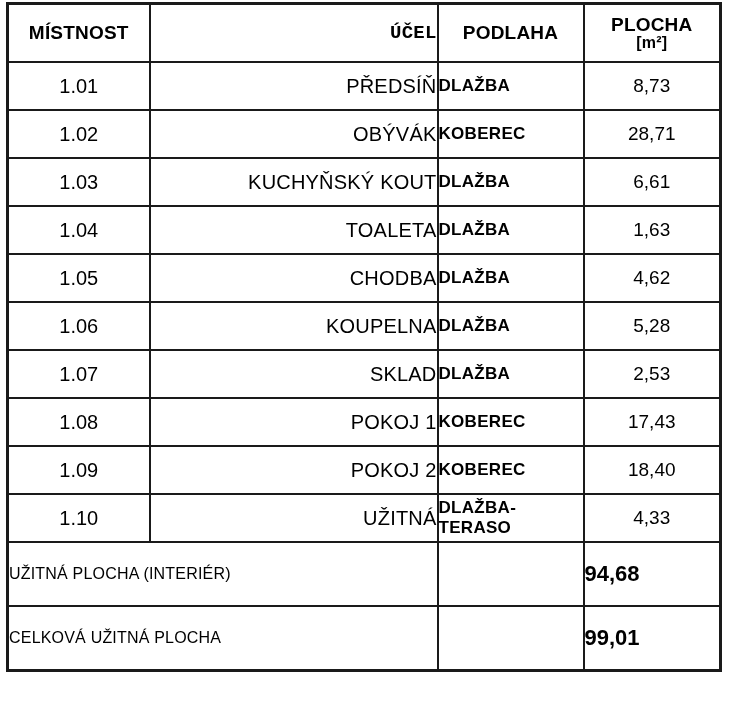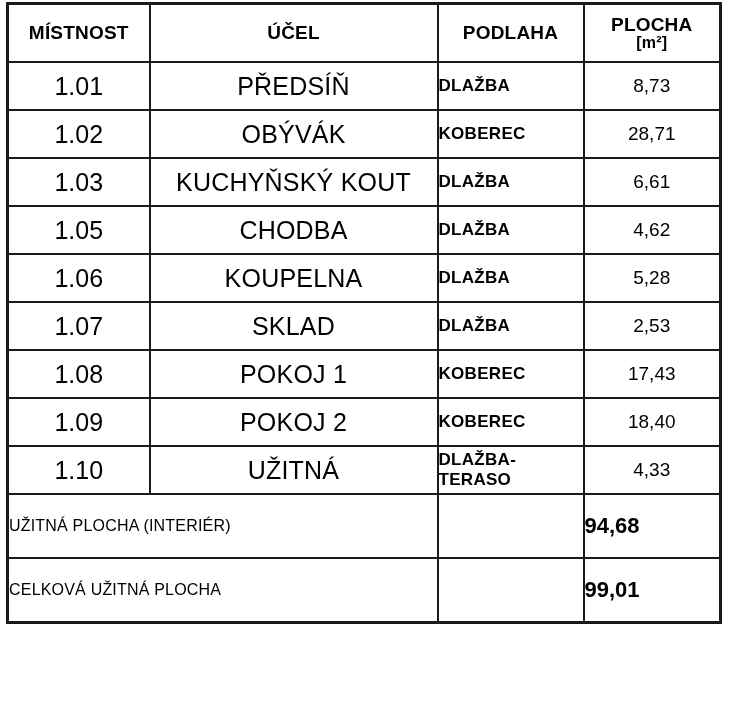--- a/index.html
+++ b/index.html
@@ -43,48 +43,49 @@
   thead th {
     height: 56px;
     font-size: 19px;
     font-weight: bold;
     letter-spacing: 0.2px;
   }
   th.h-num {
     text-align: center;
   }
   th.h-use {
-    text-align: center;
+    text-align: right;
     padding-left: 9px;
+    font-family: Liberation Mono, monospace;
   }
   th.h-floor {
     text-align: center;
   }
   th.h-area {
     text-align: center;
     line-height: 1.05;
   }
   th.h-area .unit {
     display: block;
     font-size: 16px;
     font-weight: bold;
   }
 
   
   tbody tr.room-row td {
     height: 46px;
   }
   td.num {
     text-align: center;
-    font-size: 25px;
+    font-size: 20px;
   }
   td.use {
-    text-align: center;
+    text-align: right;
     padding-left: 9px;
-    font-size: 25px;
+    font-size: 20px;
     letter-spacing: 0.2px;
   }
   td.floor {
     text-align: left;
     font-size: 17px;
     letter-spacing: 0.3px;
     font-weight: bold;
   }
   td.area {
     text-align: center;
@@ -150,20 +151,26 @@
         <td class="area">28,71</td>
       </tr>
 
       <tr class="room-row">
         <td class="num">1.03</td>
         <td class="use">KUCHYŇSKÝ KOUT</td>
         <td class="floor">DLAŽBA</td>
         <td class="area">6,61</td>
       </tr>
 
+      <tr class="room-row">
+        <td class="num">1.04</td>
+        <td class="use">TOALETA</td>
+        <td class="floor">DLAŽBA</td>
+        <td class="area">1,63</td>
+      </tr>
 
       <tr class="room-row">
         <td class="num">1.05</td>
         <td class="use">CHODBA</td>
         <td class="floor">DLAŽBA</td>
         <td class="area">4,62</td>
       </tr>
 
       <tr class="room-row">
         <td class="num">1.06</td>

